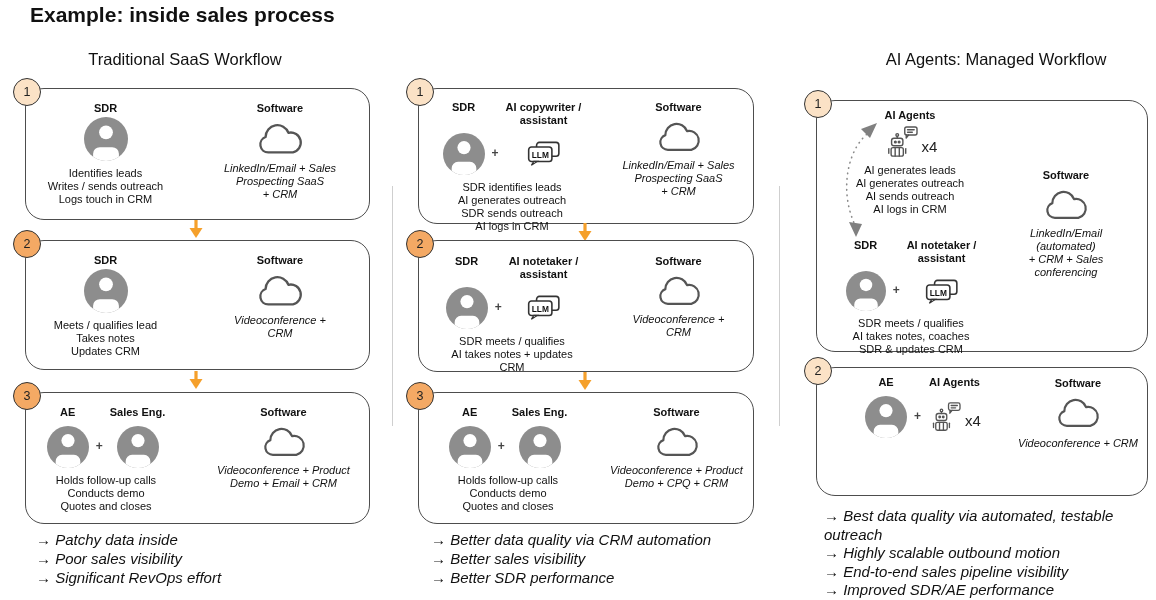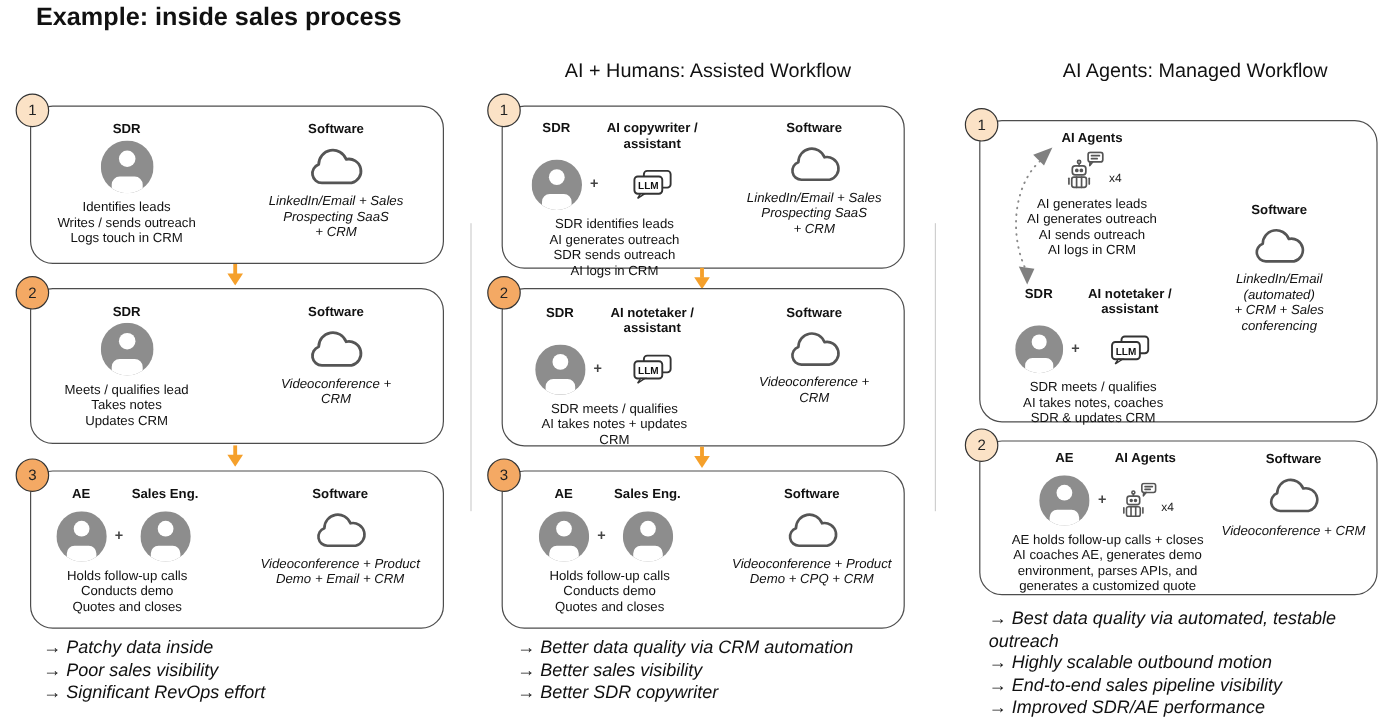--- a/index.html
+++ b/index.html
@@ -19,21 +19,21 @@
   .t1{min-height:15px;}.t2{min-height:27px;}
   .desc{font-size:11px;line-height:13px;white-space:pre-line;margin-top:6px;}
   .sw{font-style:italic;text-align:center;}
   .pair{display:flex;align-items:flex-start;justify-content:center;gap:7px;}
   .actor{display:flex;flex-direction:column;align-items:center;}
   .actor .person{margin-top:5px;}
   .plus{font-size:12px;font-weight:700;color:#444;line-height:1;}
   .mt34{margin-top:34px;}.mt45{margin-top:45px;}.mt46{margin-top:46px;}
   .llm-wrap13{margin-top:13px;}
   .robot-wrap{display:flex;align-items:flex-end;gap:3px;}.rw11{margin-top:11px;}.rw2{margin-top:2px;}
-  .x4{font-size:10px;color:#222;padding-bottom:3px;}
+  .x4{font-size:15px;color:#222;padding-bottom:3px;}
   .cloud{margin-top:6px;}
   .llm-label{font:700 9px "Liberation Sans",sans-serif;}
   .down-arrow{position:absolute;color:var(--orange);}
   .takeaways{position:absolute;font-size:15px;font-style:italic;line-height:19px;color:#111;}
   .dotted-arrow{position:absolute;}
 </style>
 </head>
 <body>
 
 <svg width="0" height="0" style="position:absolute">
@@ -43,20 +43,21 @@
       </clipPath>
 </defs>
   </svg>
 
 <div class="canvas" style="--orange: #F5A02B; --badge: #F4A964; --badge-light: #FBE2C6;">
   <div class="page-title">Example: inside sales process</div>
 
   <div class="divider" style="left:392px"></div>
   <div class="divider" style="left:779px"></div>
 
+  <div class="col-header" style="left:20px;width:330px">Traditional SaaS Workflow</div>
 
   <div class="step-box" style="left:25px;top:88px;width:343px;height:130px">
     <div class="badge light">1</div>
     <div class="zone" style="left:2px;top:13px;width:155px">
       <div class="a-title t1">SDR</div>
       <svg class="person" viewBox="0 0 46 46" width="44" height="44">
           <circle cx="23" cy="23" r="23" fill="#8D8D8D"></circle>
           <g clip-path="url(#pclip)">
             <circle cx="23" cy="16" r="7.2" fill="#fff"></circle>
             <path d="M9.5 46 v-7.5 a7 7 0 0 1 7-7 h13 a7 7 0 0 1 7 7 v7.5 z" fill="#fff"></path>
@@ -151,21 +152,20 @@
 Demo + Email + CRM</div>
     </div>
   </div>
 
   <div class="takeaways" style="left:36px;top:530px;width:345px">
     <div>→ Patchy data inside</div>
     <div>→ Poor sales visibility</div>
     <div>→ Significant RevOps effort</div>
   </div>
 
-  <div class="col-header" style="left:420px;width:340px">AI + Humans: Assisted Workflow</div>
 
   <div class="step-box" style="left:418px;top:88px;width:334px;height:134px">
     <div class="badge light">1</div>
     <div class="zone" style="left:4px;top:12px;width:178px">
       <div class="pair">
         <div class="actor">
           <div class="a-title t2">SDR</div>
           <svg class="person" viewBox="0 0 46 46" width="42" height="42">
               <circle cx="23" cy="23" r="23" fill="#8D8D8D"></circle>
               <g clip-path="url(#pclip)">
@@ -288,21 +288,21 @@
           <path d="M38.5 30.5 H12.8 A8.3 8.3 0 0 1 10 14.4 A12.3 12.3 0 0 1 33.8 10 A9.1 9.1 0 0 1 38.5 30.5 Z" fill="#fff" stroke="#555" stroke-width="2.4" stroke-linejoin="round"></path>
         </svg>
       <div class="desc sw">Videoconference + Product
 Demo + CPQ + CRM</div>
     </div>
   </div>
 
   <div class="takeaways" style="left:431px;top:530px;width:345px">
     <div>→ Better data quality via CRM automation</div>
     <div>→ Better sales visibility</div>
-    <div>→ Better SDR copywriter</div>
+    <div>→ Better SDR performance</div>
   </div>
 
   <div class="col-header" style="left:831px;width:330px">AI Agents: Managed Workflow</div>
 
   <div class="step-box" style="left:816px;top:100px;width:330px;height:250px">
     <div class="badge light">1</div>
 
     <svg class="dotted-arrow" style="left:10px;top:14px" width="60" height="125" viewBox="0 0 60 125">
       <path d="M44 16 C 20 32, 12 76, 28 110" fill="none" stroke="#8a8a8a" stroke-width="1.6" stroke-dasharray="0.5 5" stroke-linecap="round"></path>
       <path d="M50 8 L34 14 L43 23 Z" fill="#808080"></path>
@@ -412,24 +412,20 @@
                   <line x1="24" y1="24" x2="24" y2="29"></line>
                   <rect x="8.5" y="23" width="13" height="9" rx="2"></rect>
                   <line x1="12.8" y1="23" x2="12.8" y2="32"></line>
                   <line x1="17.2" y1="23" x2="17.2" y2="32"></line>
                 </g>
               </svg>
             <span class="x4">x4</span>
           </div>
         </div>
       </div>
-      <div class="desc">AE holds follow-up calls + closes
-AI coaches AE, generates demo
-environment, parses APIs, and
-generates a customized quote</div>
     </div>
     <div class="zone" style="left:200px;top:9px;width:122px">
       <div class="a-title t1">Software</div>
       <svg class="cloud" viewBox="0 0 50 34" width="46" height="31">
           <path d="M38.5 30.5 H12.8 A8.3 8.3 0 0 1 10 14.4 A12.3 12.3 0 0 1 33.8 10 A9.1 9.1 0 0 1 38.5 30.5 Z" fill="#fff" stroke="#555" stroke-width="2.4" stroke-linejoin="round"></path>
         </svg>
       <div class="desc sw" style="margin-top:8px">Videoconference + CRM</div>
     </div>
   </div>
 

